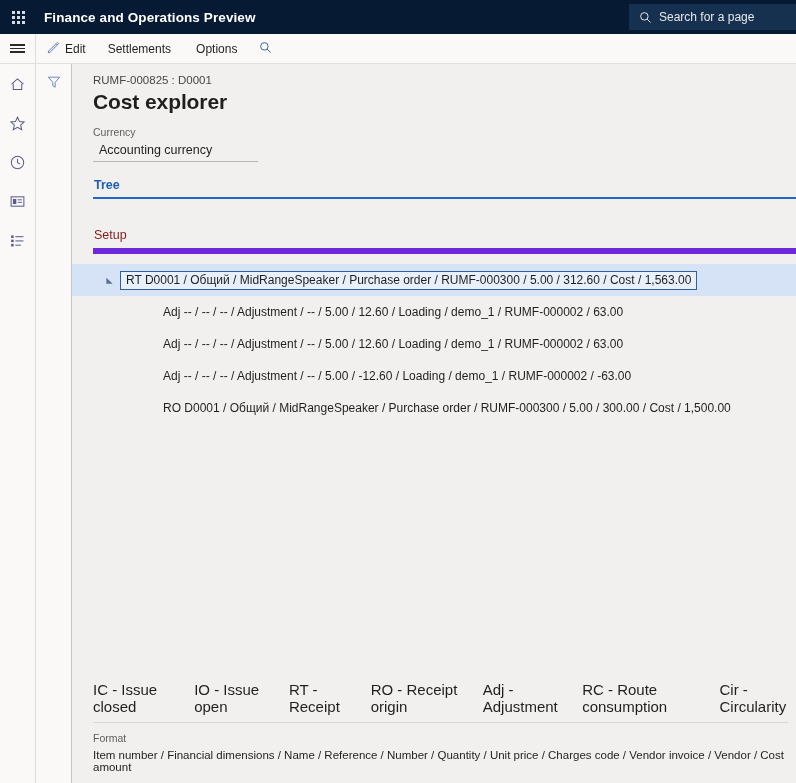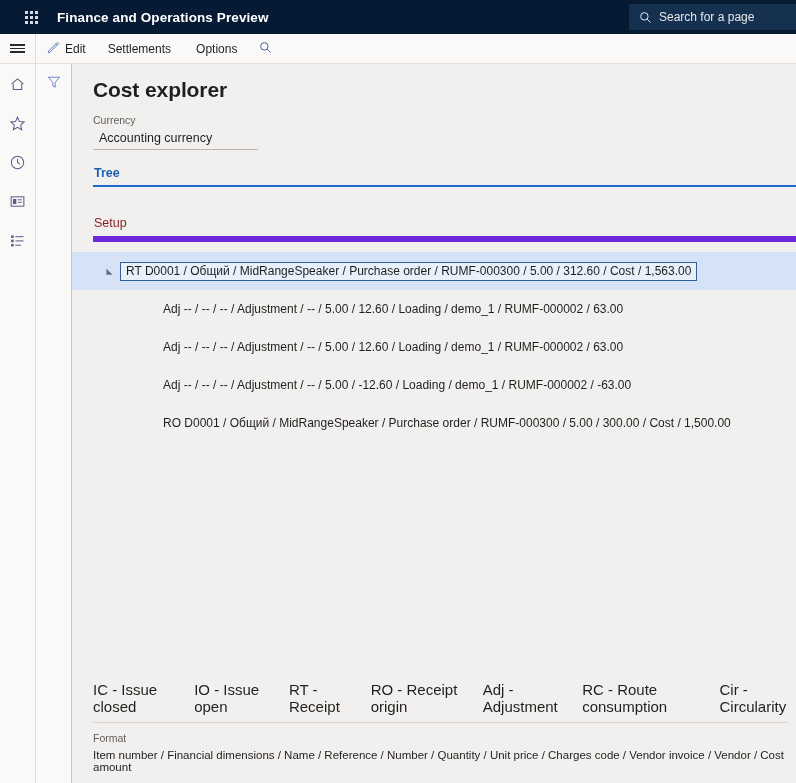--- a/index.html
+++ b/index.html
@@ -12,21 +12,20 @@
     color: #201f1e;
   }
 
   
   .topbar {
     height: 34px;
     background: #061a34;
     display: flex;
     align-items: center;
     position: relative;
-    padding-left: 13px;
   }
   .waffle {
     width: 36px;
     height: 34px;
     display: flex;
     align-items: center;
     justify-content: center;
     cursor: pointer;
   }
   .waffle-grid {
@@ -178,21 +177,21 @@
     left: 0; right: 0; bottom: -1px;
     height: 2.5px;
     background: #2266c8;
   }
 
   
   .tree { margin-top: 10px; flex: 1 1 auto; overflow: hidden; }
   .tree-row {
     display: flex;
     align-items: center;
-    height: 38px;
+    height: 32px;
     font-size: 12px;
     color: #201f1e;
     white-space: nowrap;
     cursor: pointer;
   }
   .tree-row.selected { background: #d6e2f5; }
   .tree-toggle {
     width: 22px;
     margin-left: 26px;
     display: flex;
@@ -344,20 +343,21 @@
         <svg width="16" height="16" viewBox="0 0 20 20">
           <path d="M3 4 H17 L11.5 10.5 V16.5 L8.5 14.7 V10.5 Z" fill="none" stroke="#6a7fc4" stroke-width="1.2" stroke-linejoin="round"></path>
         </svg>
       </span>
     </div>
   </div>
 
   <div class="content">
 
     <div class="page-head">
+      <div class="breadcrumb">RUMF-000825 : D0001</div>
       <div class="page-title">Cost explorer</div>
     </div>
 
     <div class="field-block">
       <div class="field-label">Currency</div>
       <input class="field-input" readonly="" value="Accounting currency" style="">
     </div>
 
     <div class="tabs">
       <div class="tab active">Tree</div>

